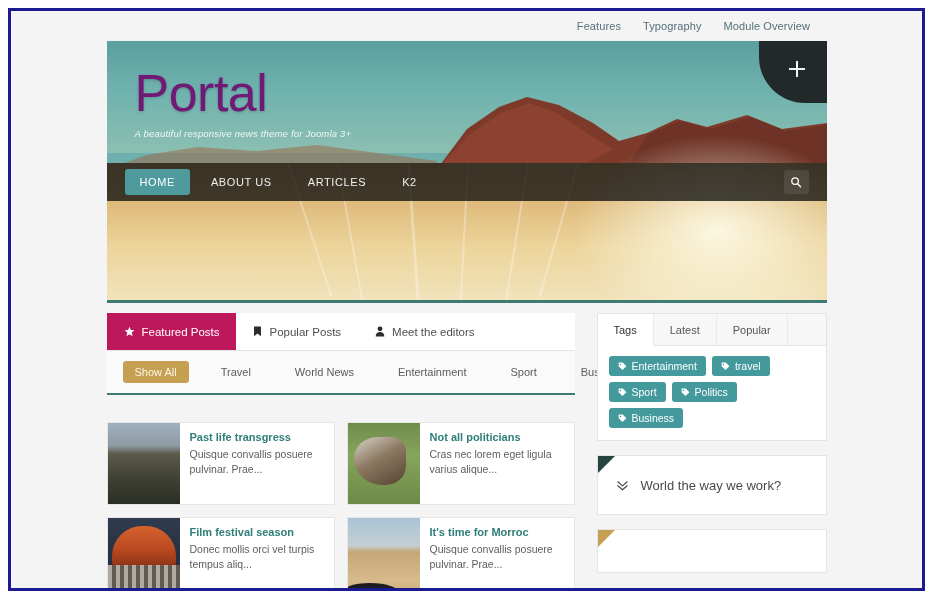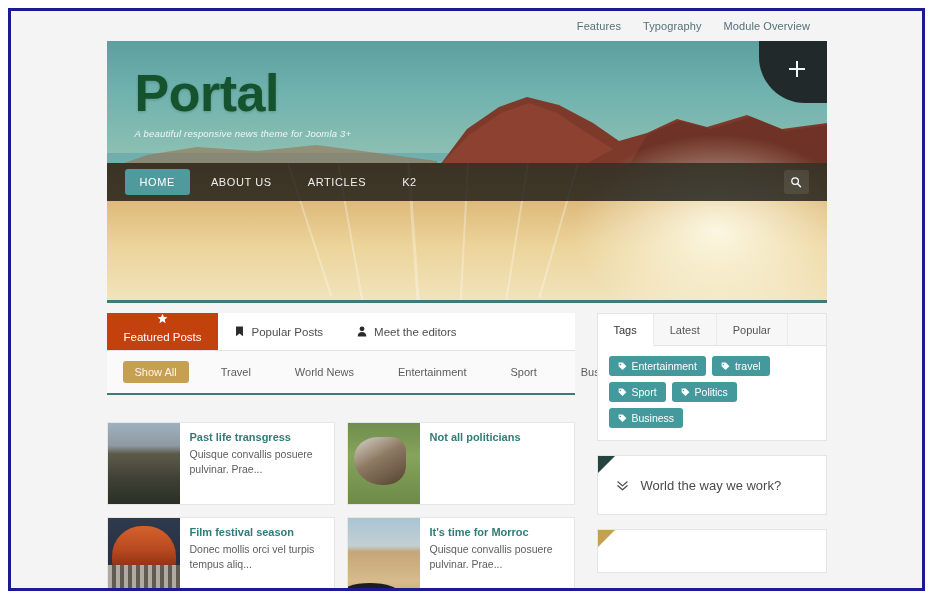--- a/index.html
+++ b/index.html
@@ -76,22 +76,22 @@
   #hero-glow {
     position: absolute; right: -40px; top: 90px;
     width: 300px; height: 200px;
     background: radial-gradient(ellipse at center, rgba(255,255,240,.85) 0%, rgba(255,255,240,0) 68%);
   }
   #logo-block {
     position: absolute; left: 28px; top: 26px; z-index: 4;
   }
   #logo {
     font-size: 52px;
-    font-weight: 700;
-    color: #14532d;
+    font-weight: 400;
+    color: #701a75;
     line-height: 1;
     letter-spacing: -.5px;
     text-shadow: 0 1px 3px rgba(0,0,0,.18);
   }
   #tagline {
     margin-top: 9px;
     font-size: 9.5px;
     font-style: italic;
     color: rgba(255,255,255,.88);
     letter-spacing: .2px;
@@ -167,23 +167,22 @@
     border-bottom: 1px solid #e4e4e4;
   }
   .tab {
     display: flex; align-items: center; gap: 7px;
     padding: 0 17px;
     font-size: 11.5px;
     color: #4e4e4e;
     cursor: pointer;
   }
   .tab.active {
-    background: #c2410c;
+    background: #be185d;
     color: #ffffff;
-    flex-direction: column;
   }
   .tab .ti { display: flex; align-items: center; }
 
   
   #filters {
     display: flex; align-items: center;
     gap: 20px;
     height: 44px;
     padding: 0 16px;
     background: #fafafa;
@@ -429,20 +428,21 @@
               <div class="card-body">
                 <div class="card-title">Past life transgress</div>
                 <div class="card-text">Quisque convallis posuere pulvinar. Prae...</div>
               </div>
             </div>
 
             <div class="card">
               <div class="card-img th-donkey"></div>
               <div class="card-body">
                 <div class="card-title">Not all politicians</div>
+                <div class="card-text">Cras nec lorem eget ligula varius alique...</div>
               </div>
             </div>
 
             <div class="card">
               <div class="card-img th-film"></div>
               <div class="card-body">
                 <div class="card-title">Film festival season</div>
                 <div class="card-text">Donec mollis orci vel turpis tempus aliq...</div>
               </div>
             </div>

